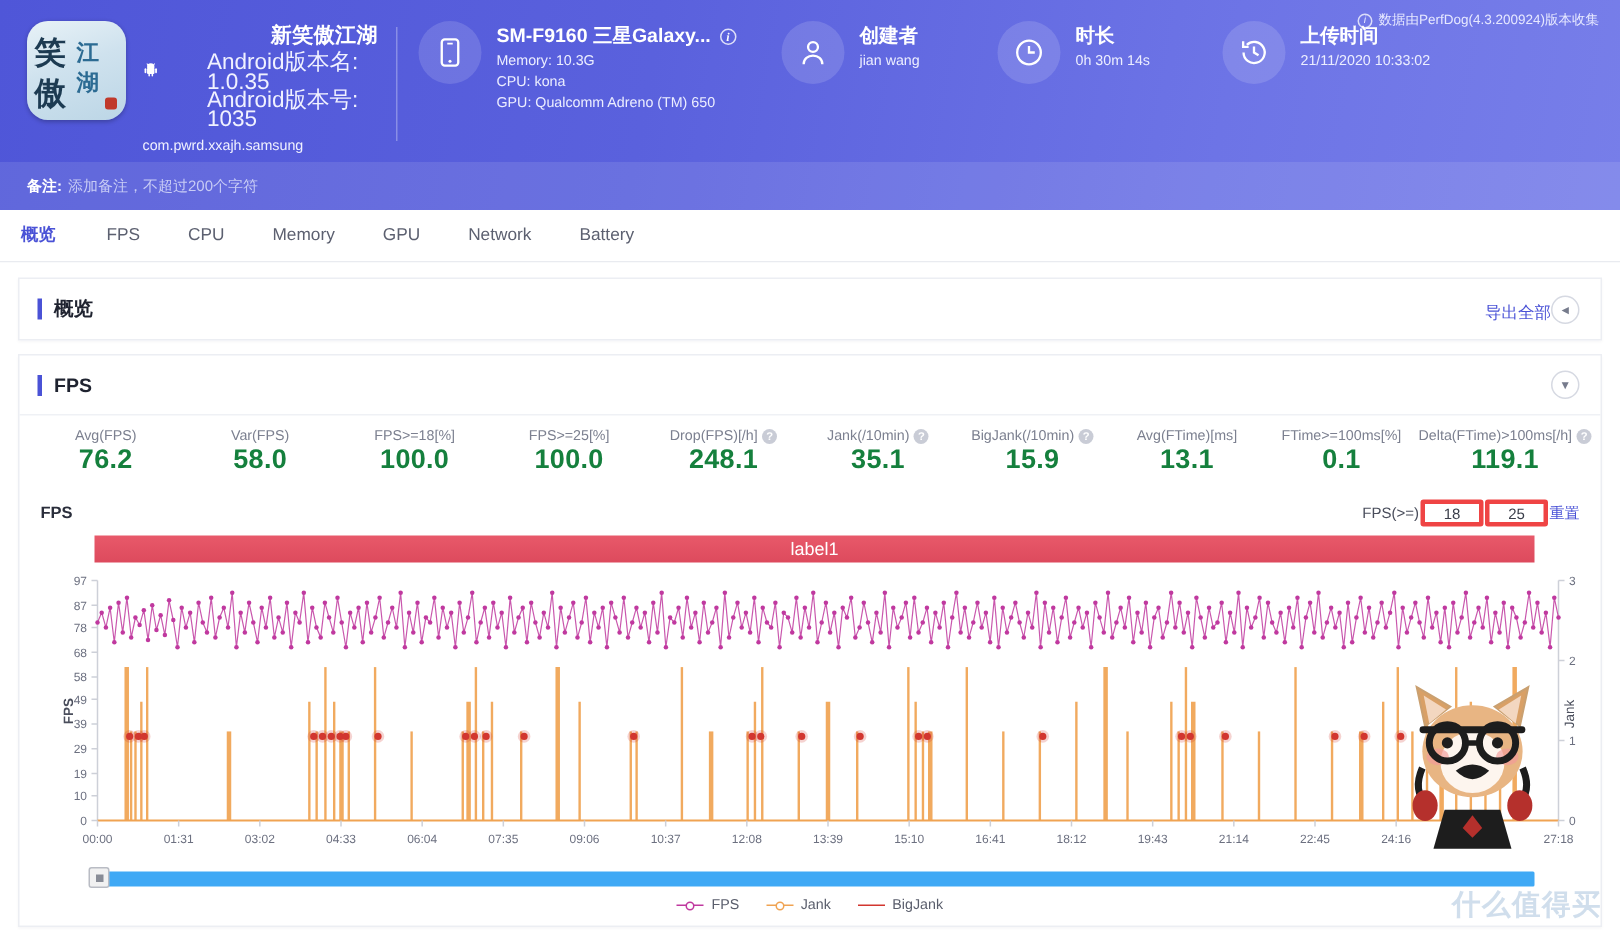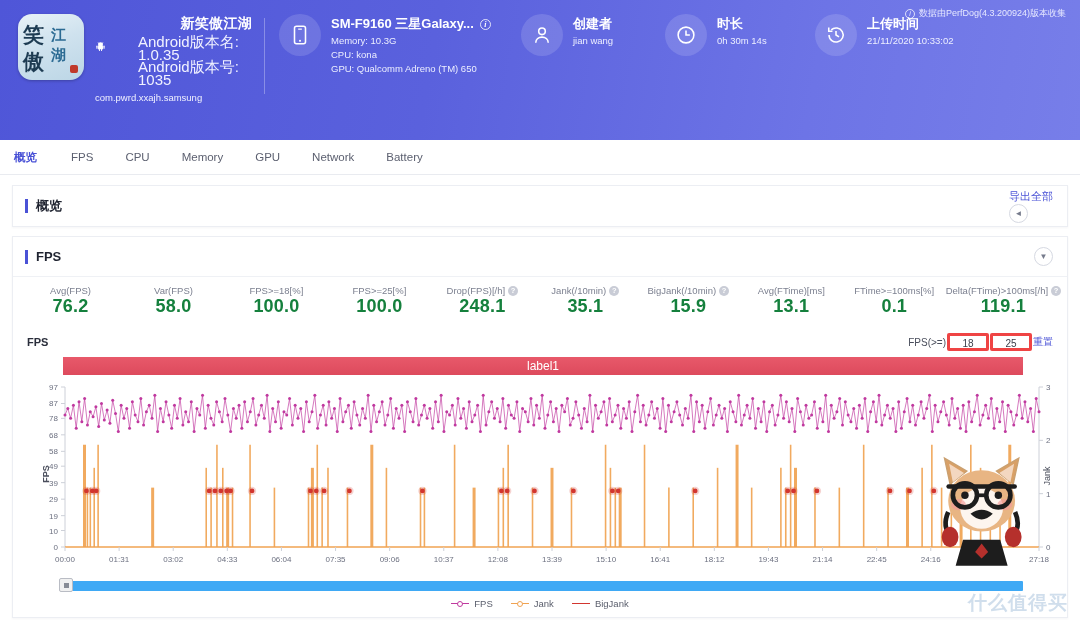--- a/index.html
+++ b/index.html
@@ -128,21 +128,21 @@
   .card-head {
     height: 40px; display:flex; align-items:center;
     padding: 0 14px 0 12px; border-bottom:1px solid #eff1f5;
     position:relative;
   }
   .card-head.noborder { border-bottom: none; }
   .sect-title {
     font-size: 13px; font-weight:bold; color:#1f2330;
     border-left: 3px solid #4a52d6; padding-left: 8px; line-height:14px;
   }
-  .head-right { margin-left:auto; display:flex; align-items:flex-start; flex-direction:column;}
+  .head-right { margin-left:auto; display:flex; align-items:flex-end; }
   .link-btn { font-size: 11px; color:#4a52d6; cursor:pointer; }
   .round-btn {
     width:19px; height:19px; border-radius:50%; border:1px solid #d6d9e2;
     display:flex; align-items:center; justify-content:center;
     color:#767b8c; font-size:8px; cursor:pointer; background:#fff;
   }
 
   
   .metrics {
     display:flex; padding: 8px 6px 12px 6px;
@@ -325,20 +325,24 @@
         </svg>
       </div>
       <div class="info-text">
         <div class="info-title">上传时间</div>
         <div class="info-sub">21/11/2020 10:33:02</div>
       </div>
     </div>
 
   </div>
 
+  <div class="remark-bar">
+    <span class="remark-label">备注:</span>
+    <span class="remark-ph">添加备注，不超过200个字符</span>
+  </div>
 </div>
 
 <div class="tabbar">
   <div class="tab active">概览</div>
   <div class="tab">FPS</div>
   <div class="tab">CPU</div>
   <div class="tab">Memory</div>
   <div class="tab">GPU</div>
   <div class="tab">Network</div>
   <div class="tab">Battery</div>

